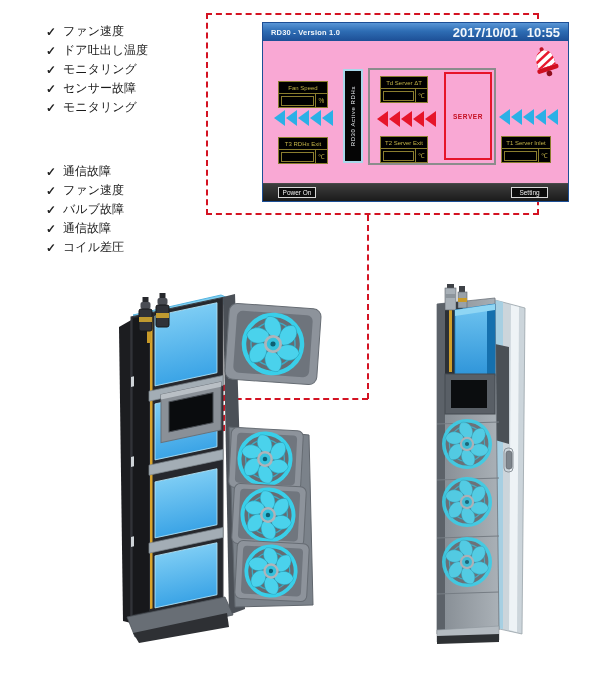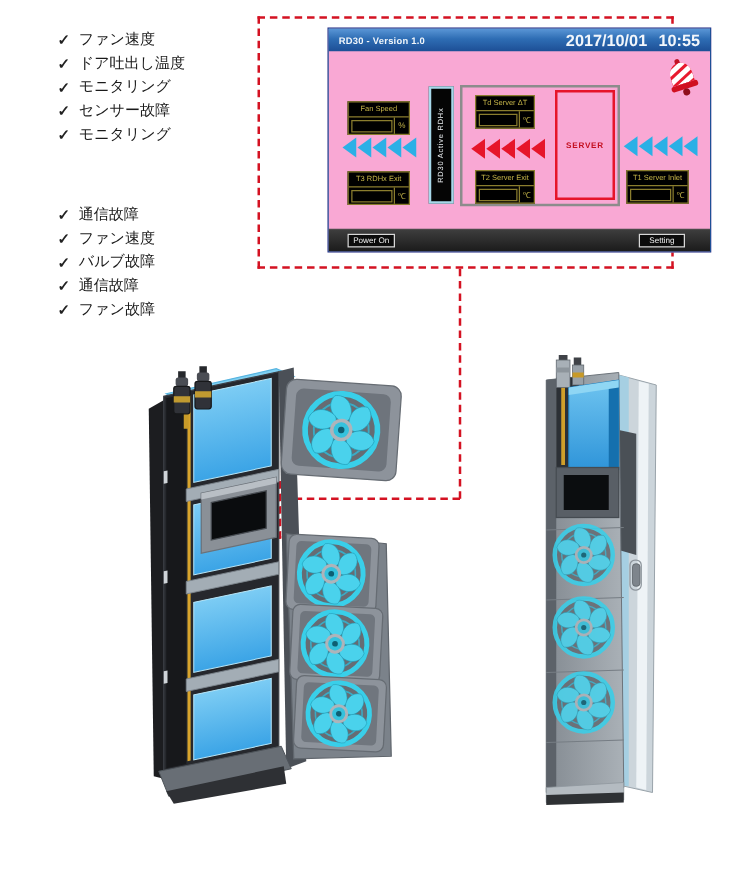--- a/index.html
+++ b/index.html
@@ -115,21 +115,21 @@
       <li>
           <span class="chk">✓</span>
           <span>バルブ故障</span>
         </li>
       <li>
           <span class="chk">✓</span>
           <span>通信故障</span>
         </li>
       <li>
           <span class="chk">✓</span>
-          <span>ファン故障</span>
+          <span>コイル差圧</span>
         </li>
     </ul>
   </section>
 
   <div class="shot-frame">
     <div class="panel">
 
       <div class="titlebar">
         <span class="wt">RD30 - Version 1.0</span>
         <span class="dt">

